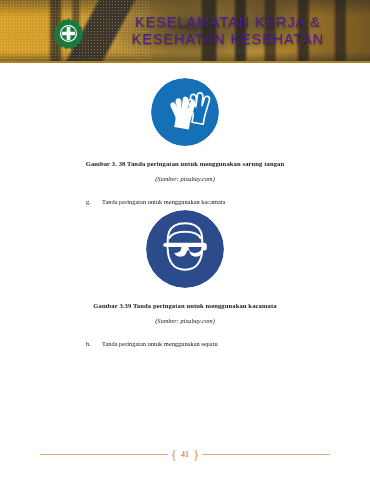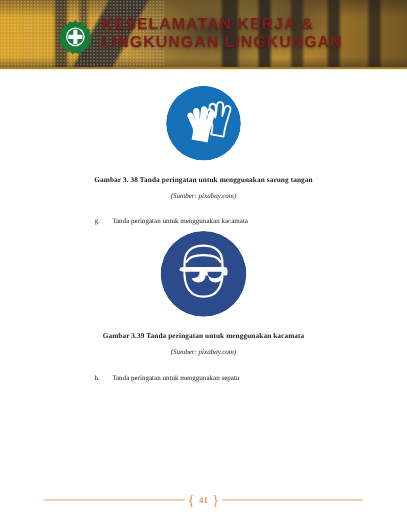--- a/index.html
+++ b/index.html
@@ -95,24 +95,24 @@
     position: absolute;
     left: 52px; top: 17px;
     width: 33px; height: 33px;
   }
   .logo svg { display: block; }
 
   .banner-title {
     position: absolute;
     left: 92px; top: 14px;
     width: 272px;
-    text-align: left;
-    color: #7f1d1d;
+    text-align: center;
+    color: #4c1d95;
     font-family: "Liberation Sans", sans-serif;
-    font-weight: bold;
+    font-weight: normal;
     font-size: 14.5px;
     letter-spacing: 0.9px;
     line-height: 17px;
     text-shadow: 0 1px 2px rgba(0,0,0,.35);
   }
   .banner-title .l1 { display:block; }
   .banner-title .l2 { display:block; }
 
   
   .page-body {
@@ -221,21 +221,21 @@
       </g>
       <circle cx="32" cy="32" r="19.5" fill="#1a7a3c"></circle>
       <circle cx="32" cy="32" r="16.5" fill="#ffffff"></circle>
       <circle cx="32" cy="32" r="14.2" fill="#1a7a3c"></circle>
       <path d="M28.4 19.6h7.2v8.8h8.8v7.2h-8.8v8.8h-7.2v-8.8h-8.8v-7.2h8.8z" fill="#ffffff"></path>
     </svg>
   </div>
 
   <div class="banner-title">
     <span class="l1">KESELAMATAN KERJA &amp;</span>
-    <span class="l2">LINGKUNGAN LINGKUNGAN</span>
+    <span class="l2">KESEHATAN KESEHATAN</span>
   </div>
 
   <div class="banner-bottomline"></div>
 </div>
 
 <div class="page-body">
 
   <div class="figure-block">
     <svg class="sign sign-gloves" viewBox="0 0 100 100">
       <circle cx="50" cy="50" r="50" fill="#1570b8"></circle>

